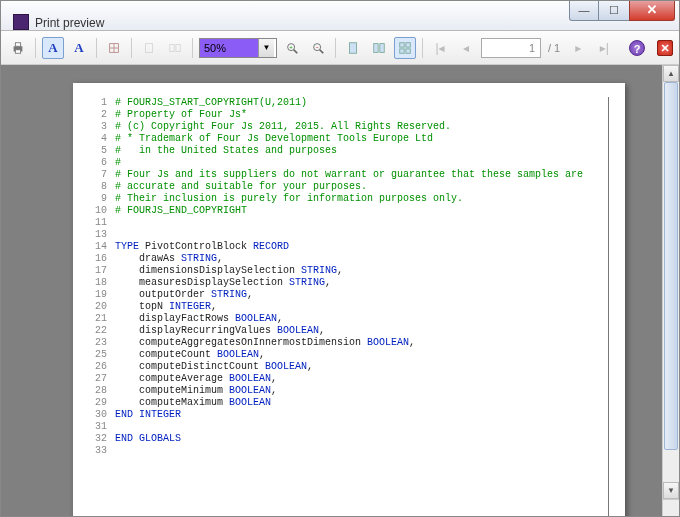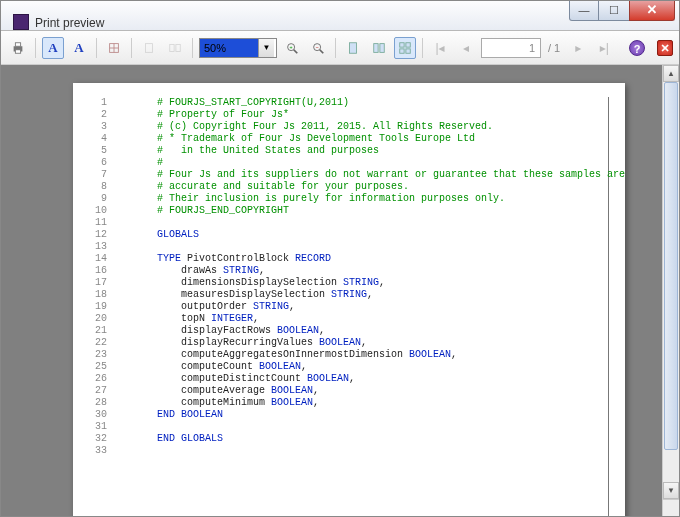--- a/index.html
+++ b/index.html
@@ -13,21 +13,21 @@
   .win-btn.min { border-radius: 0 0 0 3px; }
   .win-btn.close { width: 46px; background: linear-gradient(#e7a0a0, #d43c2c); color: #fff; border-color: #9c3a30; border-radius: 0 0 3px 0; font-weight: bold; font-size: 13px; }
   .win-btn.max { border-left: none; border-right: none; }
 
   .toolbar { height: 34px; background: linear-gradient(#fdfdfd, #ececec); border-bottom: 1px solid #ccc; display: flex; align-items: center; padding: 0 6px; gap: 4px; }
   .tbtn { width: 22px; height: 22px; border: 1px solid transparent; background: transparent; display: flex; align-items: center; justify-content: center; font-size: 12px; color: #555; border-radius: 2px; }
   .tbtn.active { border: 1px solid #7aa0d0; background: #d9e8fb; }
   .tbtn svg { width: 14px; height: 14px; }
   .sep { width: 1px; height: 20px; background: #ccc; margin: 0 2px; }
   .zoom-box { display: flex; align-items: center; border: 1px solid #888; background: #fff; height: 20px; width: 78px; }
-  .zoom-input { border: none; width: 58px; height: 18px; padding: 0 4px; font-size: 11px; outline: none; background:#1d4ed8; }
+  .zoom-input { border: none; width: 58px; height: 18px; padding: 0 4px; font-size: 11px; outline: none; background:#8b5cf6; }
   .zoom-drop { width: 16px; height: 18px; background: linear-gradient(#f5f5f5,#ddd); border-left: 1px solid #999; text-align: center; font-size: 8px; line-height: 18px; }
   .page-box { width: 60px; height: 20px; border: 1px solid #aaa; background: #fff; text-align: right; padding: 0 5px; font-size: 11px; line-height: 18px; color: #888; }
   .page-total { font-size: 11px; color: #888; padding: 0 3px; }
   .tbtn.disabled { color: #bbb; }
   .tbtn.disabled svg { opacity: 0.4; }
   .spacer { flex: 1; }
   .help-icon { width:16px;height:16px;border-radius:50%;background:radial-gradient(#a87ddc,#6a3cb0);color:#fff;font-weight:bold;font-size:11px;text-align:center;line-height:16px;border:1px solid #52288c;}
   .close-icon2 { width:16px;height:16px;background:radial-gradient(#f06a5c,#c8271a);color:#fff;font-weight:bold;font-size:11px;text-align:center;line-height:15px;border:1px solid #8a1c10;border-radius:2px;}
 
   .viewport { position: relative; height: calc(517px - 30px - 34px - 2px); background: #808080; overflow: hidden; }
@@ -35,21 +35,21 @@
   .vscroll .arrow { height: 17px; background: linear-gradient(#f6f6f6,#ddd); border: 1px solid #bbb; text-align: center; font-size: 9px; line-height: 15px; color: #555; }
   .vscroll .track { position: absolute; top: 17px; bottom: 17px; left:0; right:0; background: #eee; }
   .vscroll .thumb { position:absolute; top:0; left:1px; right:1px; height: 92%; background: linear-gradient(90deg,#e5ecf5,#c9d7eb); border:1px solid #9db5d5; border-radius:2px; }
   .vscroll .arrow.bot { position:absolute; bottom:0; left:0; right:0; }
   .hscroll-corner { position:absolute; right:0; bottom:0; width:17px; height:17px; background:#eee; border-left:1px solid #ccc; border-top:1px solid #ccc; }
 
   .page { position: absolute; left: 72px; top: 18px; width: 552px; height: 440px; background: #fff; box-shadow: 2px 2px 6px rgba(0,0,0,0.4); }
   .page-inner { position: absolute; left: 14px; right: 16px; top: 14px; bottom: 0; border-right: 1px solid #777; padding-right: 8px; }
   .codeline { display: flex; font-family: "Courier New", monospace; font-size: 10px; line-height: 12px; white-space: pre; }
   .ln { width: 28px; text-align: right; color: #888; padding-right: 8px; flex-shrink: 0; }
-  .code { flex: 1; margin-left: 42px; }
+  .code { flex: 1; }
   .c-comment { color: #009000; }
   .c-kw { color: #0020c0; }
   .c-txt { color: #222; }
 </style>
 </head>
 <body>
 
 <div class="titlebar">
   <div class="app-icon"></div>
   <div class="title-text">Print preview</div>
@@ -153,36 +153,36 @@
         <div class="codeline"><div class="ln">2</div><div class="code"><span class="c-comment"># Property of Four Js*</span></div></div>
         <div class="codeline"><div class="ln">3</div><div class="code"><span class="c-comment"># (c) Copyright Four Js 2011, 2015. All Rights Reserved.</span></div></div>
         <div class="codeline"><div class="ln">4</div><div class="code"><span class="c-comment"># * Trademark of Four Js Development Tools Europe Ltd</span></div></div>
         <div class="codeline"><div class="ln">5</div><div class="code"><span class="c-comment">#   in the United States and purposes</span></div></div>
         <div class="codeline"><div class="ln">6</div><div class="code"><span class="c-comment">#</span></div></div>
         <div class="codeline"><div class="ln">7</div><div class="code"><span class="c-comment"># Four Js and its suppliers do not warrant or guarantee that these samples are</span></div></div>
         <div class="codeline"><div class="ln">8</div><div class="code"><span class="c-comment"># accurate and suitable for your purposes.</span></div></div>
         <div class="codeline"><div class="ln">9</div><div class="code"><span class="c-comment"># Their inclusion is purely for information purposes only.</span></div></div>
         <div class="codeline"><div class="ln">10</div><div class="code"><span class="c-comment"># FOURJS_END_COPYRIGHT</span></div></div>
         <div class="codeline"><div class="ln">11</div><div class="code">&nbsp;</div></div>
-        <div class="codeline"><div class="ln">12</div><div class="code"><span class="c-kw">GLOBALS</span></div></div>
         <div class="codeline"><div class="ln">13</div><div class="code">&nbsp;</div></div>
         <div class="codeline"><div class="ln">14</div><div class="code"><span class="c-kw">TYPE</span><span class="c-txt"> PivotControlBlock </span><span class="c-kw">RECORD</span></div></div>
         <div class="codeline"><div class="ln">16</div><div class="code"><span class="c-txt">    drawAs </span><span class="c-kw">STRING</span><span class="c-txt">,</span></div></div>
         <div class="codeline"><div class="ln">17</div><div class="code"><span class="c-txt">    dimensionsDisplaySelection </span><span class="c-kw">STRING</span><span class="c-txt">,</span></div></div>
         <div class="codeline"><div class="ln">18</div><div class="code"><span class="c-txt">    measuresDisplaySelection </span><span class="c-kw">STRING</span><span class="c-txt">,</span></div></div>
         <div class="codeline"><div class="ln">19</div><div class="code"><span class="c-txt">    outputOrder </span><span class="c-kw">STRING</span><span class="c-txt">,</span></div></div>
         <div class="codeline"><div class="ln">20</div><div class="code"><span class="c-txt">    topN </span><span class="c-kw">INTEGER</span><span class="c-txt">,</span></div></div>
         <div class="codeline"><div class="ln">21</div><div class="code"><span class="c-txt">    displayFactRows </span><span class="c-kw">BOOLEAN</span><span class="c-txt">,</span></div></div>
         <div class="codeline"><div class="ln">22</div><div class="code"><span class="c-txt">    displayRecurringValues </span><span class="c-kw">BOOLEAN</span><span class="c-txt">,</span></div></div>
         <div class="codeline"><div class="ln">23</div><div class="code"><span class="c-txt">    computeAggregatesOnInnermostDimension </span><span class="c-kw">BOOLEAN</span><span class="c-txt">,</span></div></div>
         <div class="codeline"><div class="ln">25</div><div class="code"><span class="c-txt">    computeCount </span><span class="c-kw">BOOLEAN</span><span class="c-txt">,</span></div></div>
         <div class="codeline"><div class="ln">26</div><div class="code"><span class="c-txt">    computeDistinctCount </span><span class="c-kw">BOOLEAN</span><span class="c-txt">,</span></div></div>
         <div class="codeline"><div class="ln">27</div><div class="code"><span class="c-txt">    computeAverage </span><span class="c-kw">BOOLEAN</span><span class="c-txt">,</span></div></div>
         <div class="codeline"><div class="ln">28</div><div class="code"><span class="c-txt">    computeMinimum </span><span class="c-kw">BOOLEAN</span><span class="c-txt">,</span></div></div>
-        <div class="codeline"><div class="ln">30</div><div class="code"><span class="c-kw">END BOOLEAN</span></div></div>
+        <div class="codeline"><div class="ln">29</div><div class="code"><span class="c-txt">    computeMaximum </span><span class="c-kw">BOOLEAN</span></div></div>
+        <div class="codeline"><div class="ln">30</div><div class="code"><span class="c-kw">END INTEGER</span></div></div>
         <div class="codeline"><div class="ln">31</div><div class="code">&nbsp;</div></div>
         <div class="codeline"><div class="ln">32</div><div class="code"><span class="c-kw">END GLOBALS</span></div></div>
         <div class="codeline"><div class="ln">33</div><div class="code">&nbsp;</div></div>
       </div>
   </div>
   <div class="vscroll">
     <div class="arrow">▴</div>
     <div class="track">
       <div class="thumb"></div>
     </div>

